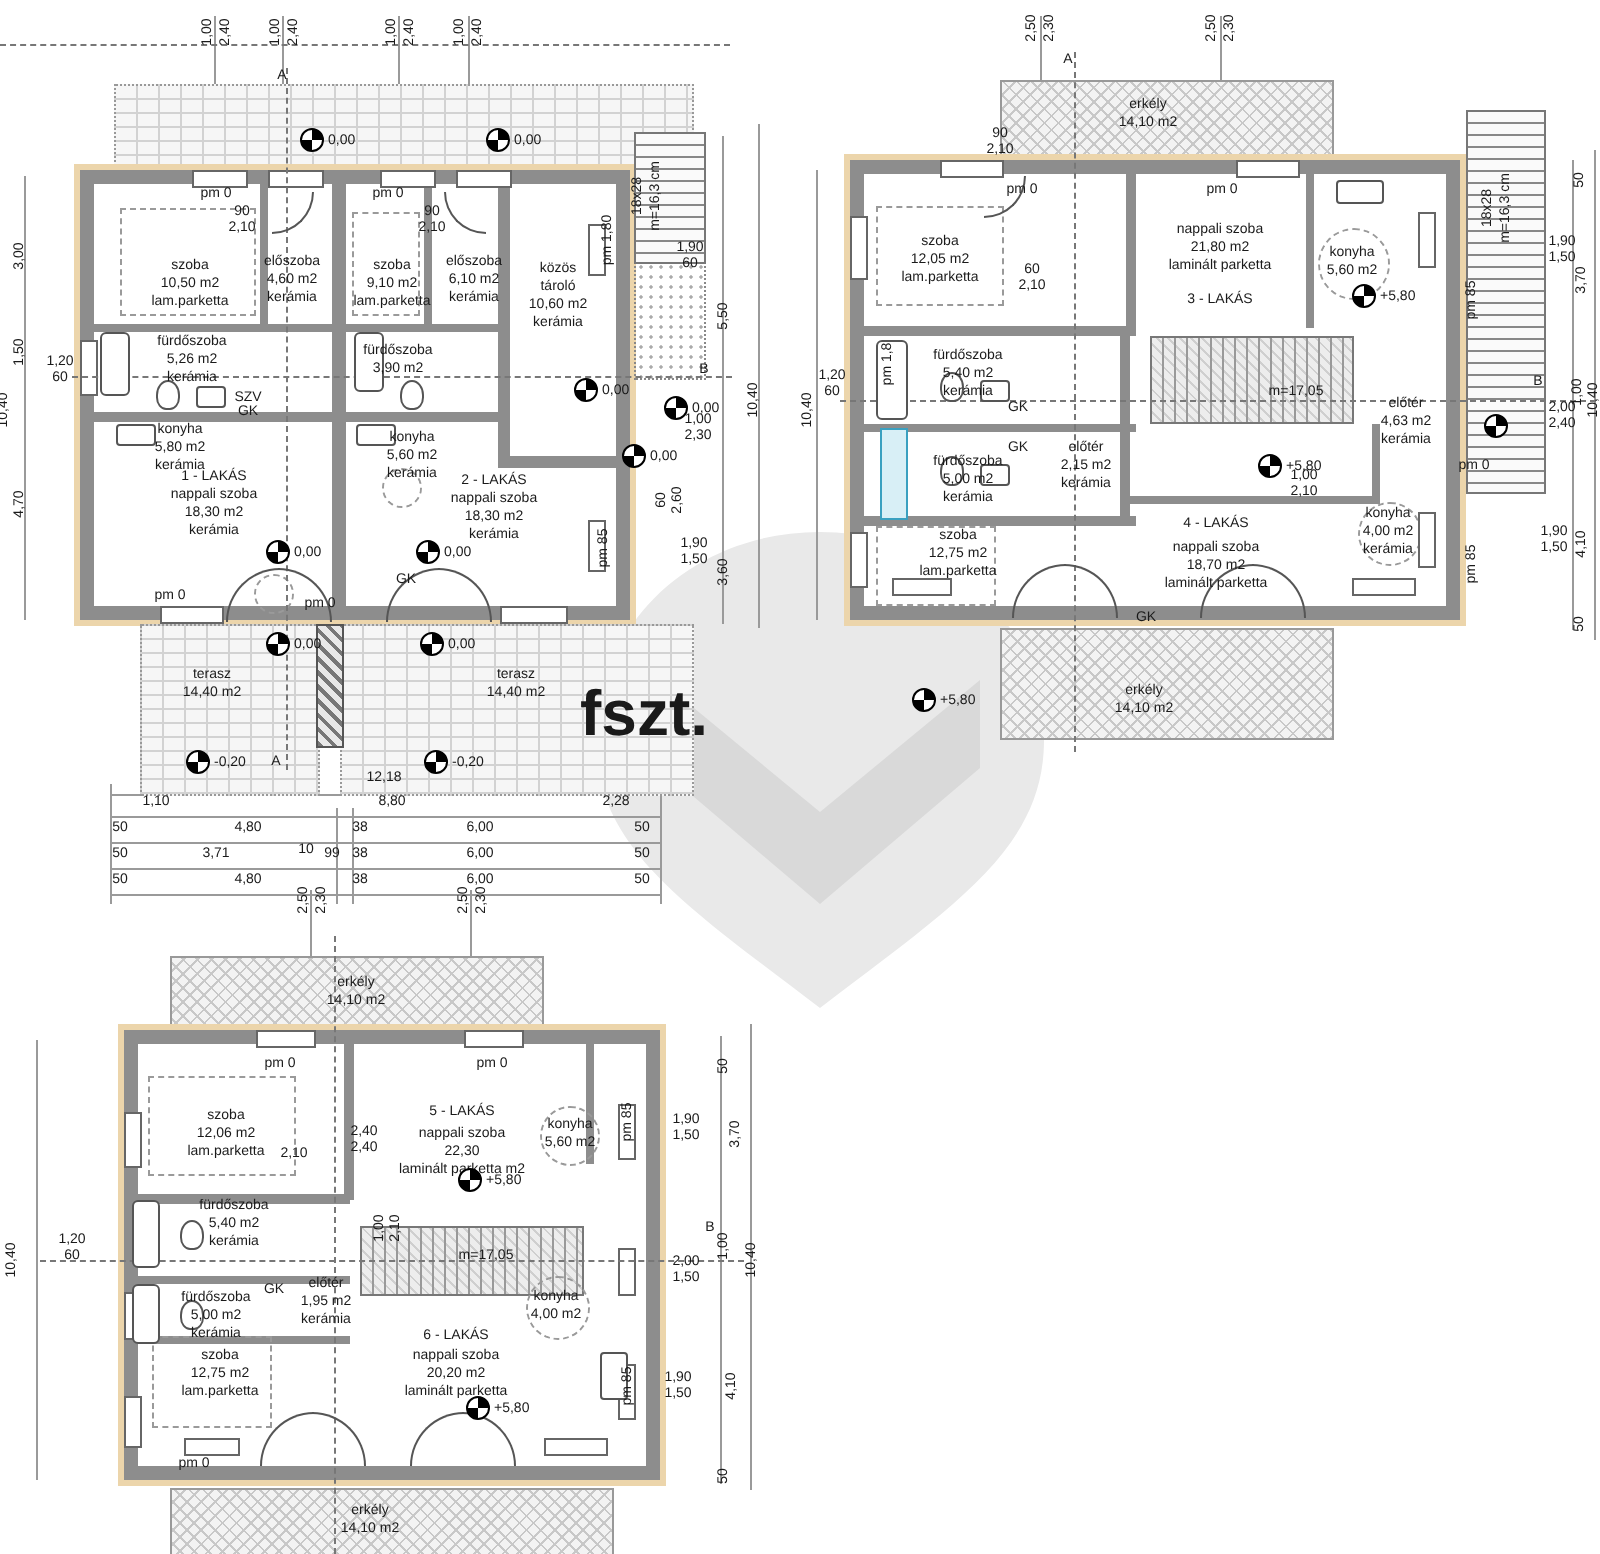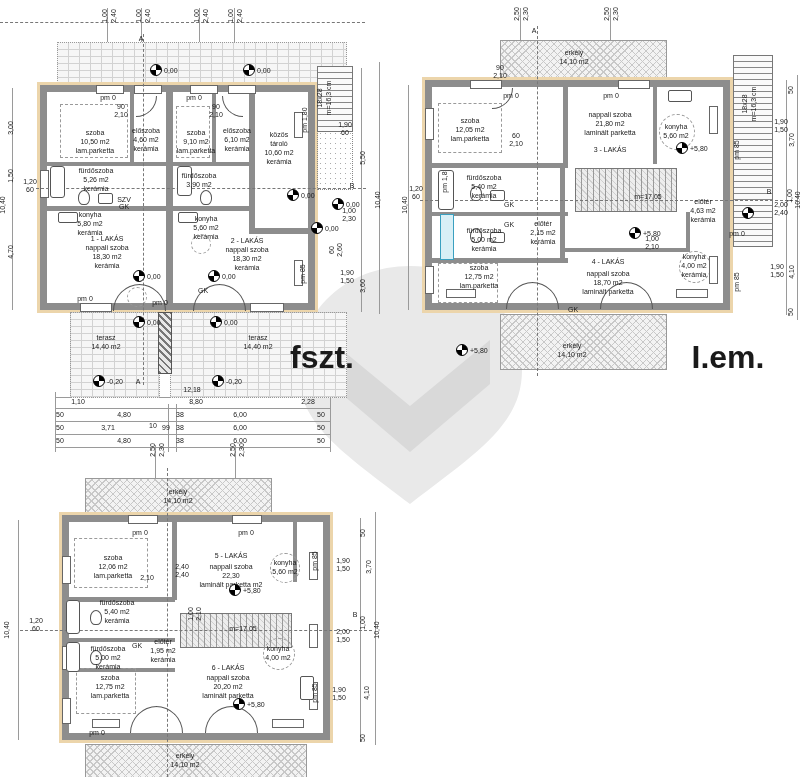--- a/index.html
+++ b/index.html
@@ -215,21 +215,20 @@
     <div class="dlh" style="top:421px;left:55px;width:275px"></div>
     <div class="dlh" style="top:434px;left:55px;width:275px"></div>
     <div class="dlh" style="top:447px;left:55px;width:275px"></div>
     <div class="dlv" style="left:55px;top:392px;height:60px"></div>
     <div class="dlv" style="left:330px;top:392px;height:60px"></div>
     <div class="dlv" style="left:168px;top:404px;height:48px"></div>
     <div class="dlv" style="left:176px;top:404px;height:48px"></div>
   </div>
 
   <div class="ftitle" style="left:322px;top:357px">fszt.</div>
-  <div class="ftitle" style="left:728px;top:357px">I.em.</div>
 
   <div id="dyn">
       <div class="room" style="left: 95px; top: 142px;">szoba
 10,50 m2
 lam.parketta</div>
       <div class="room" style="left: 146px; top: 140px;">előszoba
 4,60 m2
 kerámia</div>
       <div class="room" style="left: 96px; top: 180px;">fürdőszoba
 5,26 m2

